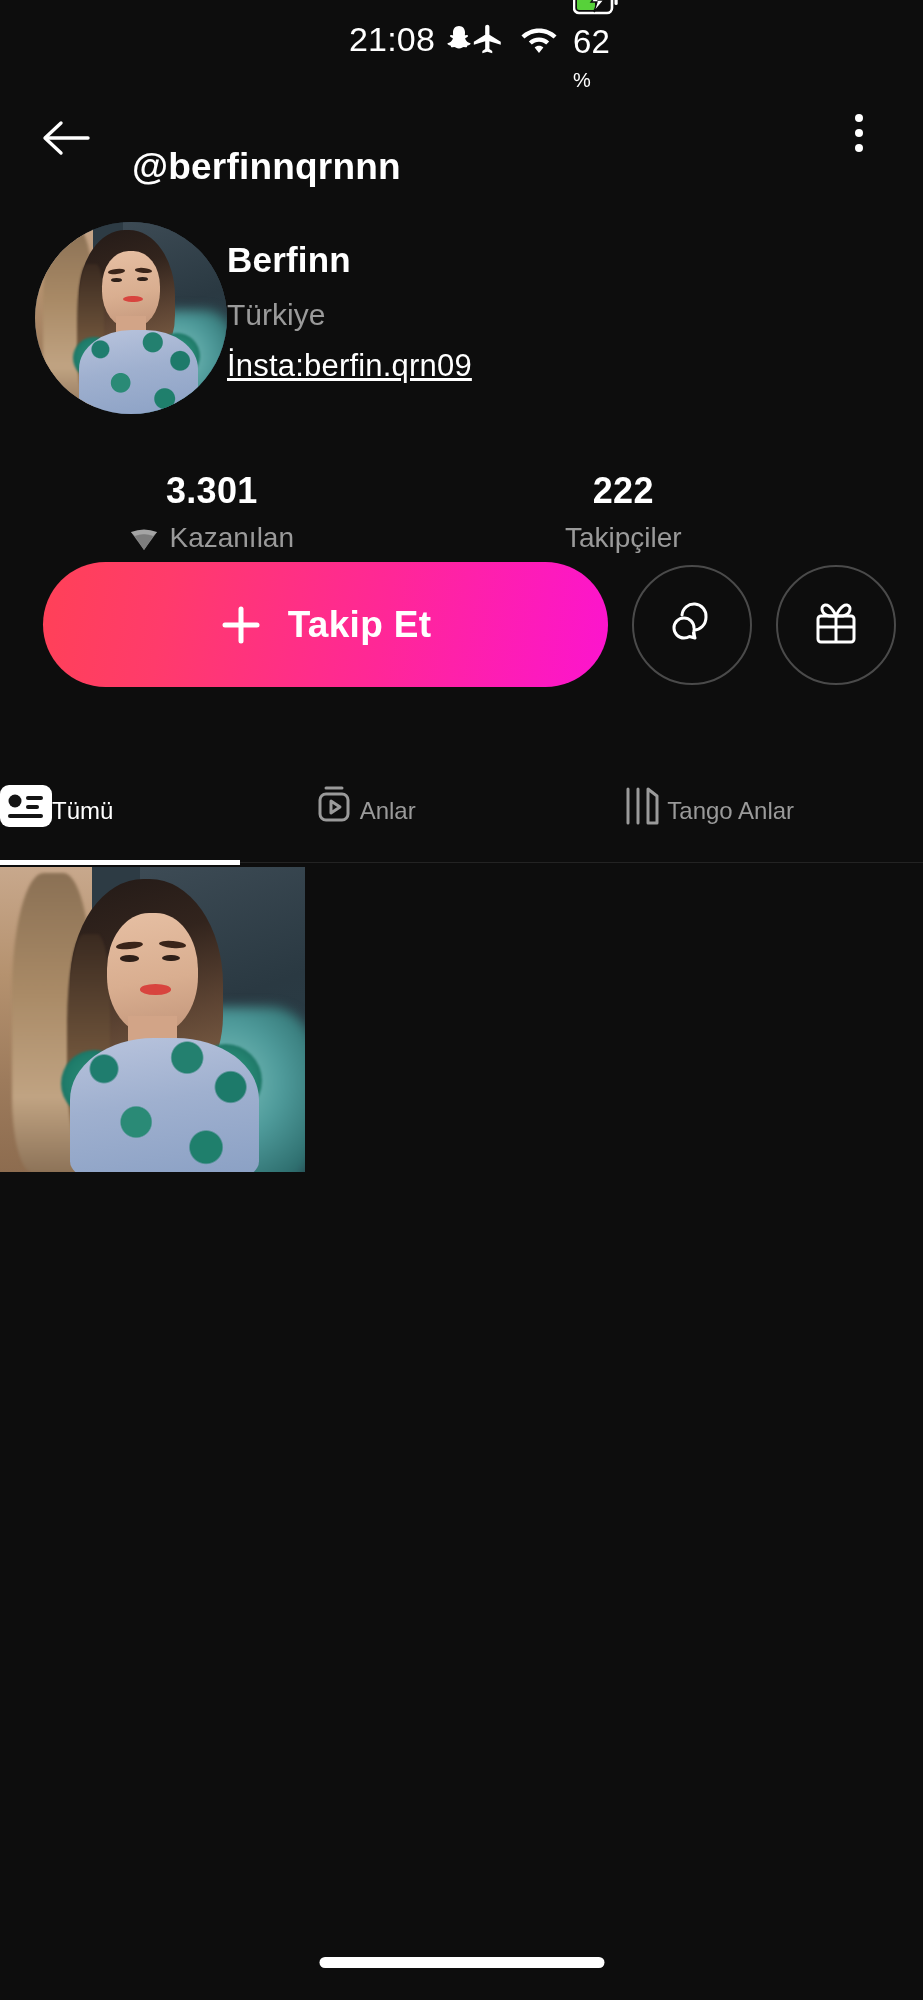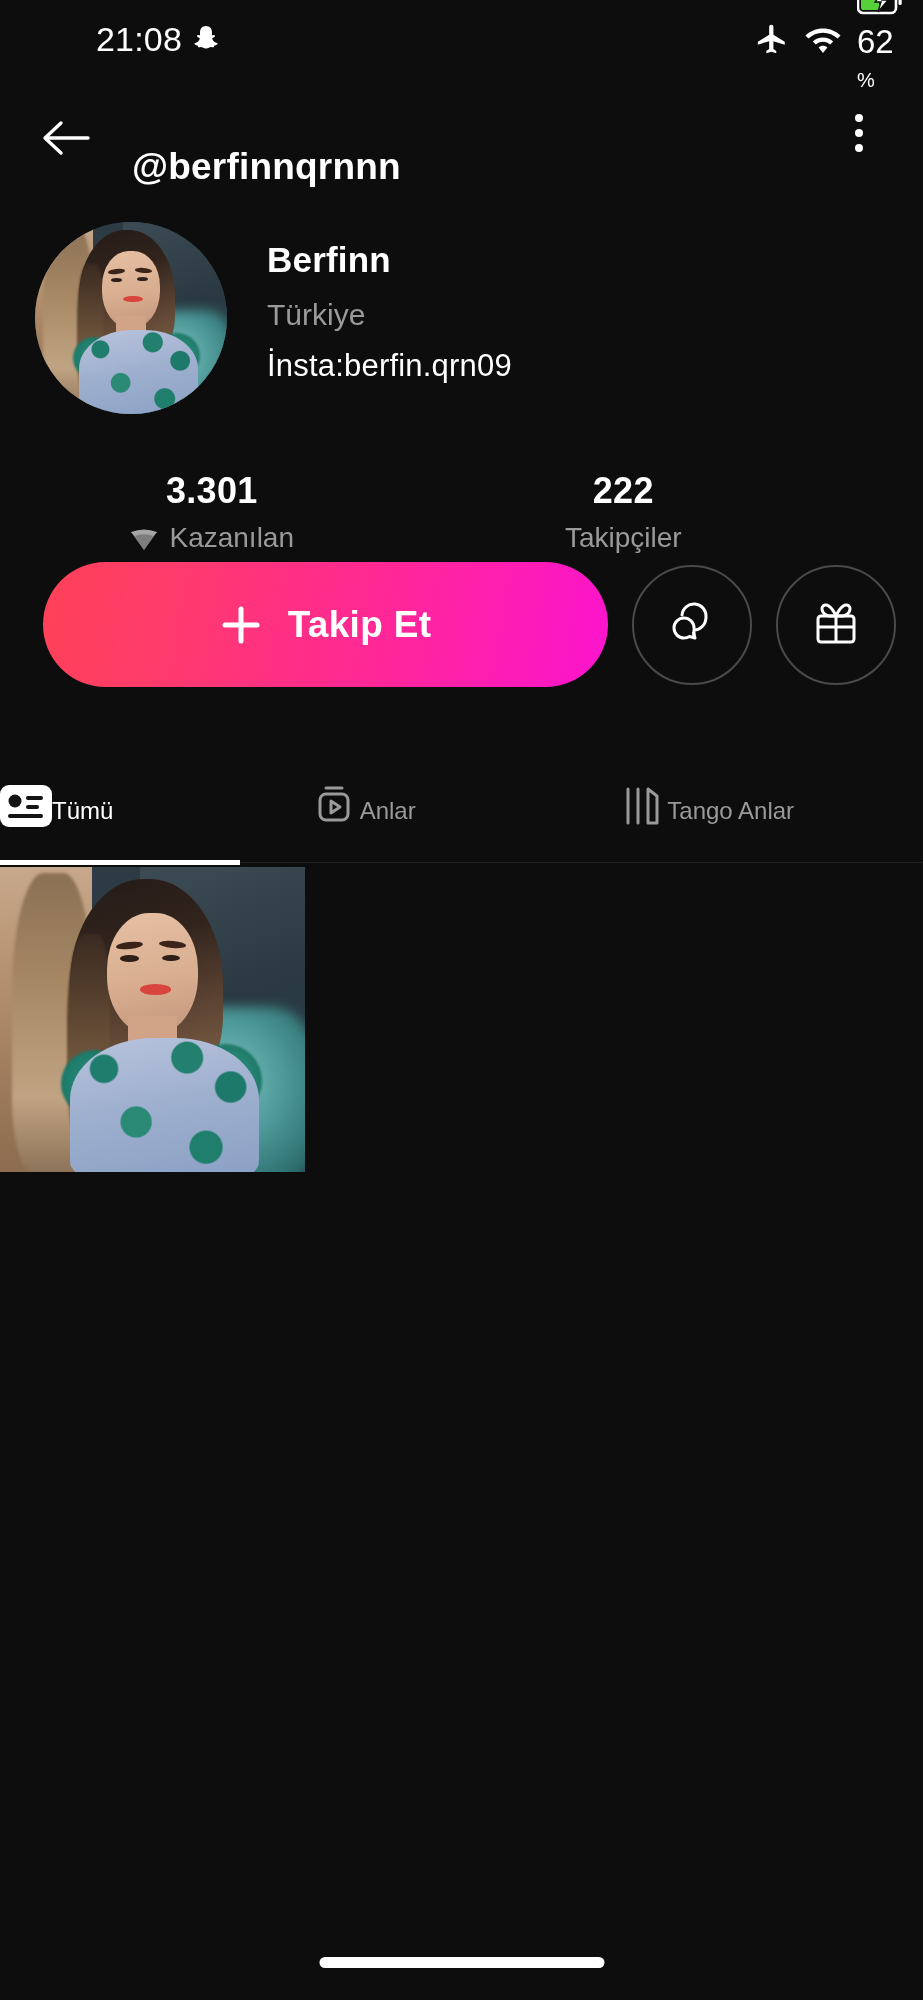--- a/index.html
+++ b/index.html
@@ -11,22 +11,22 @@
   }
   .phone {
     position:relative;
     width:923px; height:2000px;
     background:#0d0d0d;
   }
 
   
   .statusbar {
     position:absolute; top:0; left:0; width:923px; height:78px;
-    display:flex; align-items:center; justify-content:space-between;
-    padding:0 20px 0 96px;
+    display:flex; align-items:center; justify-content:center;
+    padding:0 51px 0 96px;
     background:#0d0d0d;
   }
   .sb-left { display:flex; align-items:center; gap:12px; }
   .sb-time {
     color:#ffffff; font-size:34px; font-weight:400; letter-spacing:0.2px;
   }
   .ghost-icon { width:24px; height:28px; display:block; }
   .sb-right { display:flex; align-items:center; gap:16px; }
   .sb-right svg { display:block; }
   .batt-wrap { display:flex; align-items:baseline; gap:8px;flex-direction:column; }
@@ -58,24 +58,24 @@
   .profile {
     position:absolute; top:222px; left:0; width:923px;
     display:flex; align-items:flex-start;
   }
   .avatar {
     width:192px; height:192px; border-radius:50%;
     margin-left:35px; overflow:hidden; flex:0 0 auto;
     background:#28323a; position:relative;
   }
   .avatar .portrait { position:absolute; inset:0; }
-  .pinfo { margin-left:40px; padding-top:18px; }
+  .pinfo { padding-top:18px; }
   .pname { color:#ffffff; font-size:35px; font-weight:700; letter-spacing:0.2px; }
   .pcountry { color:#9a9a9a; font-size:30px; font-weight:400; margin-top:18px; }
-  .pbio { color:#ffffff; font-size:31px; font-weight:400; margin-top:16px; letter-spacing:0.2px; }
+  .pbio { color:#ffffff; font-size:31px; font-weight:400; margin-top:16px; letter-spacing:0.2px;text-decoration:underline; }
 
   
   .stats {
     position:absolute; top:470px; left:6px; width:823px;
     display:flex;
   }
   .stat { width:50%; display:flex; flex-direction:column; align-items:center; }
   .stat-val { color:#ffffff; font-size:36px; font-weight:700; letter-spacing:0.3px; }
   .stat-lbl-row { display:flex; align-items:center; gap:10px; margin-top:10px; }
   .stat-lbl { color:#9a9a9a; font-size:28px; font-weight:400; }

